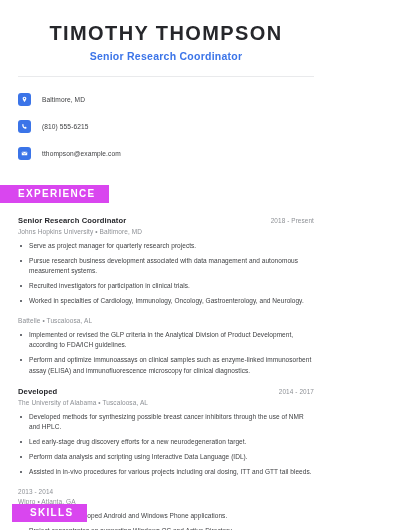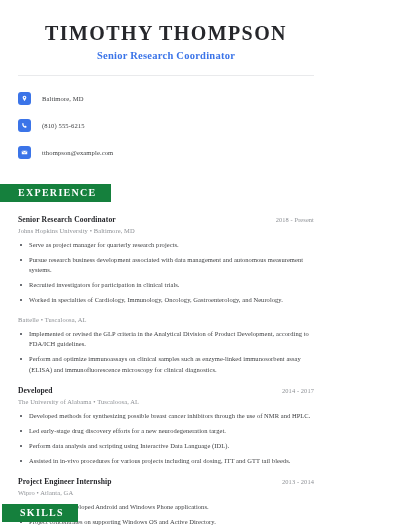--- a/index.html
+++ b/index.html
@@ -14,21 +14,20 @@
     color: #2f3033;
     overflow: hidden;
     position: relative;
   }
 
   .page {
     width: 332px;
     height: 530px;
     position: relative;
     box-sizing: border-box;
-    font-family: Liberation Serif, serif;
   }
 
   
   .header {
     padding: 22px 18px 0 18px;
     text-align: center;
   }
   .full-name {
     font-size: 20px;
     font-weight: bold;
@@ -78,21 +77,21 @@
   .contact-text {
     margin-left: 11px;
     font-size: 6.6px;
     color: #3f4043;
     letter-spacing: 0.1px;
   }
 
   
   .section-banner {
     margin-top: 15px;
-    background: #15803d;
+    background: #d946ef;
     color: #ffffff;
     font-size: 10px;
     font-weight: bold;
     letter-spacing: 1.3px;
     height: 18px;
     line-height: 18px;
     padding-left: 18px;
     padding-right: 14px;
     display: inline-block;
   }
@@ -154,21 +153,21 @@
     left: 2px;
     top: 4px;
     width: 2px;
     height: 2px;
     background: #6c6f75;
   }
 
   
   .skills-banner-wrap {
     position: absolute;
-    left: 2px;
+    left: 12px;
     bottom: 8px;
   }
 </style>
 </head>
 <body>
 
 <div class="page">
 
   <div class="header">
     <div class="full-name">TIMOTHY THOMPSON</div>
@@ -247,21 +246,20 @@
       <ul class="bullets">
         <li class="bullet">Developed methods for synthesizing possible breast cancer inhibitors through the use of NMR and HPLC.</li>
         <li class="bullet">Led early-stage drug discovery efforts for a new neurodegeneration target.</li>
         <li class="bullet">Perform data analysis and scripting using Interactive Data Language (IDL).</li>
         <li class="bullet">Assisted in in-vivo procedures for various projects including oral dosing, ITT and GTT tail bleeds.</li>
       </ul>
     </div>
 
     <div class="job">
       <div class="job-head">
-        <span class="job-role">Project Engineer Internship</span>
         <span class="job-dates">2013 - 2014</span>
       </div>
       <div class="job-org">Wipro  •  Atlanta, GA</div>
       <ul class="bullets">
         <li class="bullet">Designed and developed Android and Windows Phone applications.</li>
         <li class="bullet">Project concentrates on supporting Windows OS and Active Directory.</li>
       </ul>
     </div>
 
   </div>

